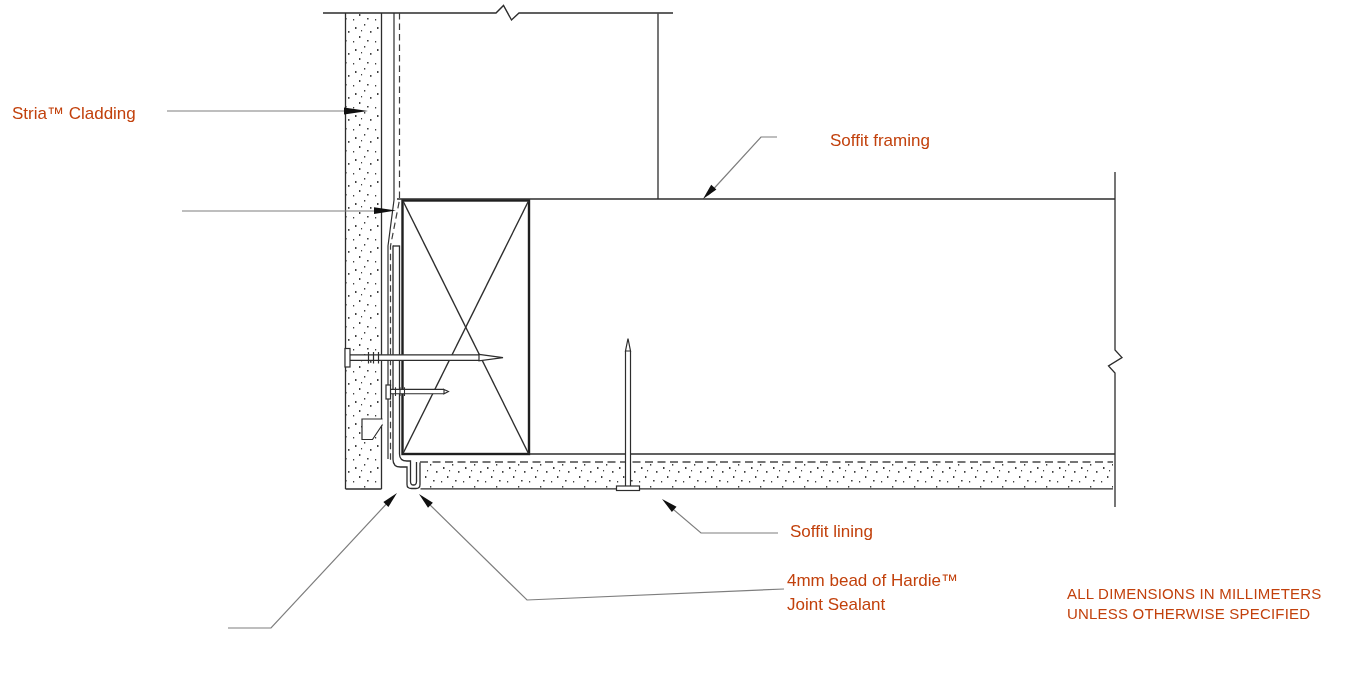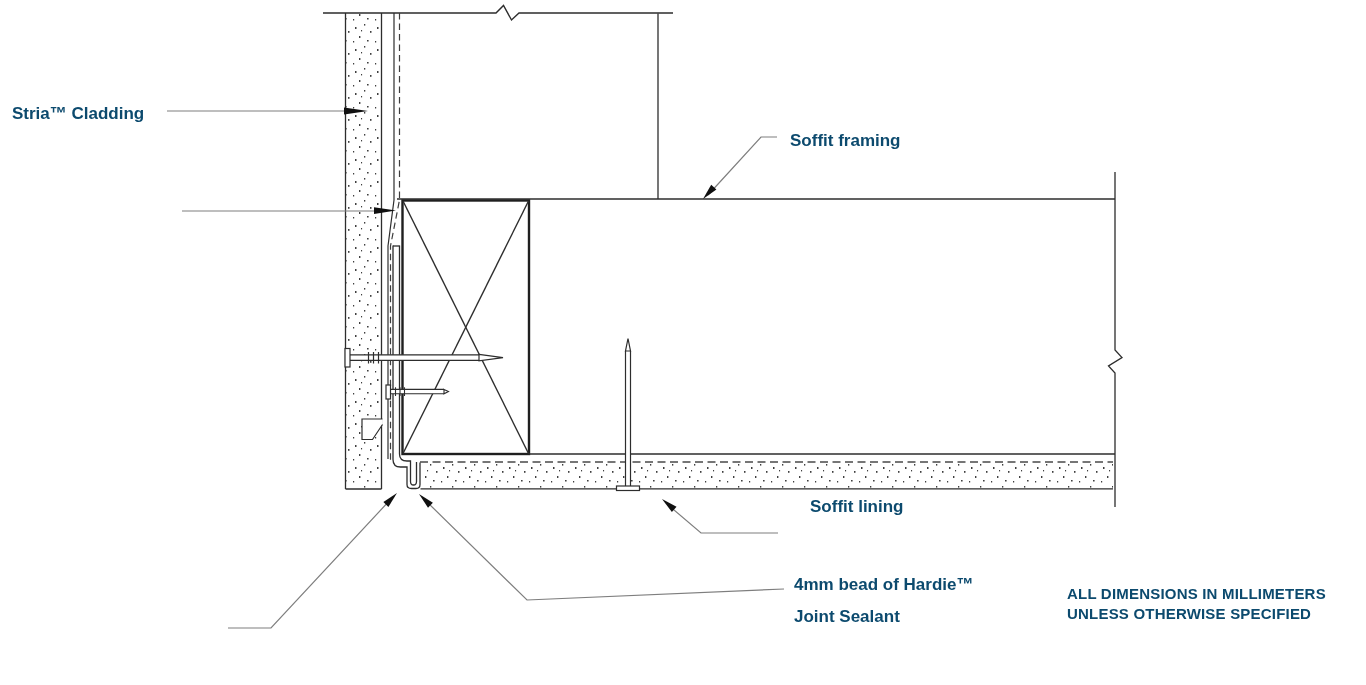--- a/index.html
+++ b/index.html
@@ -1,22 +1,22 @@
 <!DOCTYPE html>
 <html><head>
 <meta charset="utf-8">
 <style>
   html,body{margin:0;padding:0;background:#ffffff;}
   #stage{position:relative;width:1366px;height:685px;background:#ffffff;overflow:hidden;
          font-family:"Liberation Sans", sans-serif;color:#1c1c1c;}
   #stage svg{position:absolute;left:0;top:0;}
-  .lbl{position:absolute;white-space:pre-line;font-size:17px;line-height:23px;color:#0c4a6e;font-weight:bold;}
+  .lbl{position:absolute;white-space:pre-line;font-size:17px;line-height:23px;color:#c2410c;}
   .lbl.small{font-size:15px;line-height:20px;letter-spacing:.2px;}
   .lbl.lh22{line-height:22px;}
-  .lbl.lh24{line-height:32px;margin-left:7px;}
+  .lbl.lh24{line-height:24px;}
 </style>
 </head>
 <body>
 
 <div id="stage">
 
   <svg width="1366" height="685" viewBox="0 0 1366 685">
     <defs>
       <pattern id="stip" width="22" height="22" patternUnits="userSpaceOnUse">
         <rect x="3" y="5" width="1.5" height="2" fill="#3f3f3f"></rect>
@@ -117,23 +117,23 @@
       <polygon points="703,199 716.4,189.6 711.2,184.8"></polygon>
       <polygon points="662,499 671.9,512.1 676.5,506.7"></polygon>
       <polygon points="419,494 428,507.7 432.9,502.7"></polygon>
       <polygon points="397,493 383.4,502.1 388.4,506.9"></polygon>
     </g>
   </svg>
 
   <div class="lbl" style="left:12px;top:102px;">Stria™ Cladding</div>
 
 
-  <div class="lbl" style="left:790px;top:129px;">Soffit framing</div>
+  <div class="lbl" style="left:830px;top:129px;">Soffit framing</div>
 
-  <div class="lbl" style="left:790px;top:495px;margin-left:20px;">Soffit lining</div>
+  <div class="lbl" style="left:790px;top:520px;">Soffit lining</div>
 
   <div class="lbl lh24" style="left:787px;top:569px;">4mm bead of Hardie™
 Joint Sealant</div>
 
 
   <div class="lbl small" style="left:1067px;top:584px;">ALL DIMENSIONS IN MILLIMETERS
 UNLESS OTHERWISE SPECIFIED</div>
 
 </div>
 

